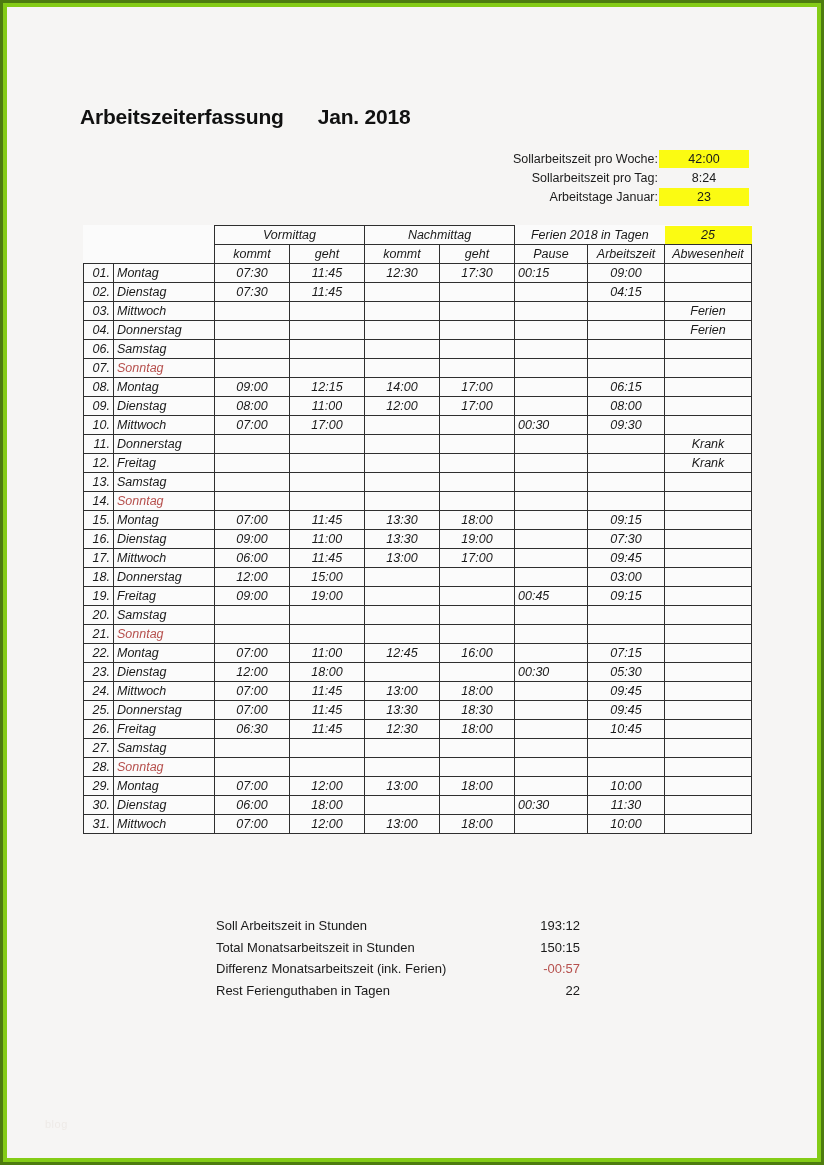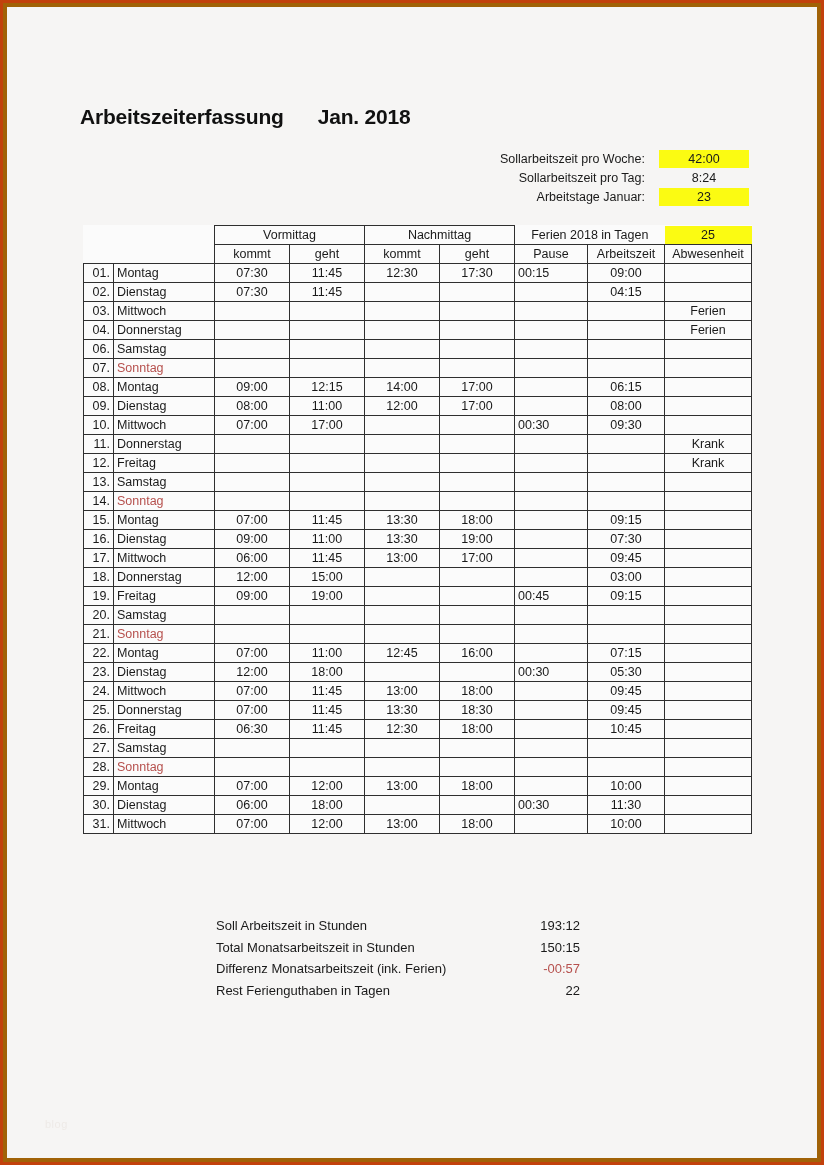--- a/index.html
+++ b/index.html
@@ -9,22 +9,22 @@
     background: #ffffff;
   }
   body {
     font-family: "Liberation Sans", sans-serif;
   }
   .page {
     position: relative;
     width: 824px;
     height: 1165px;
     box-sizing: border-box;
-    background: #a16207;
-    border: 3px solid #c2410c;
+    background: #84cc16;
+    border: 3px solid #4d7c0f;
     overflow: hidden;
   }
   .sheet {
     position: absolute;
     left: 4px;
     top: 4px;
     right: 4px;
     bottom: 4px;
     background: #f6f5f4;
   }
@@ -56,21 +56,21 @@
     display: flex;
     align-items: center;
     justify-content: flex-end;
     height: 18px;
     margin-bottom: 1px;
   }
   .meta-label {
     font-size: 12.5px;
     color: #1a1a1a;
     text-align: right;
-    padding-right: 14px;
+    padding-right: 1px;
     white-space: nowrap;
   }
   .meta-value {
     width: 90px;
     text-align: center;
     font-size: 12.5px;
     color: #1a1a1a;
     line-height: 18px;
     height: 18px;
     box-sizing: border-box;
@@ -81,20 +81,21 @@
 
   
   .sheet-table {
     position: absolute;
     left: 76px;
     top: 218px;
     border-collapse: collapse;
     font-size: 12.5px;
     color: #1a1a1a;
     background: #fbfbfb;
+    font-style: italic;
   }
   .sheet-table td, .sheet-table th {
     border: 1px solid #2f2f2f;
     height: 19px;
     padding: 0 3px;
     font-weight: normal;
     box-sizing: border-box;
     background: #fbfbfb;
   }
   .sheet-table td.nb, .sheet-table th.nb {

